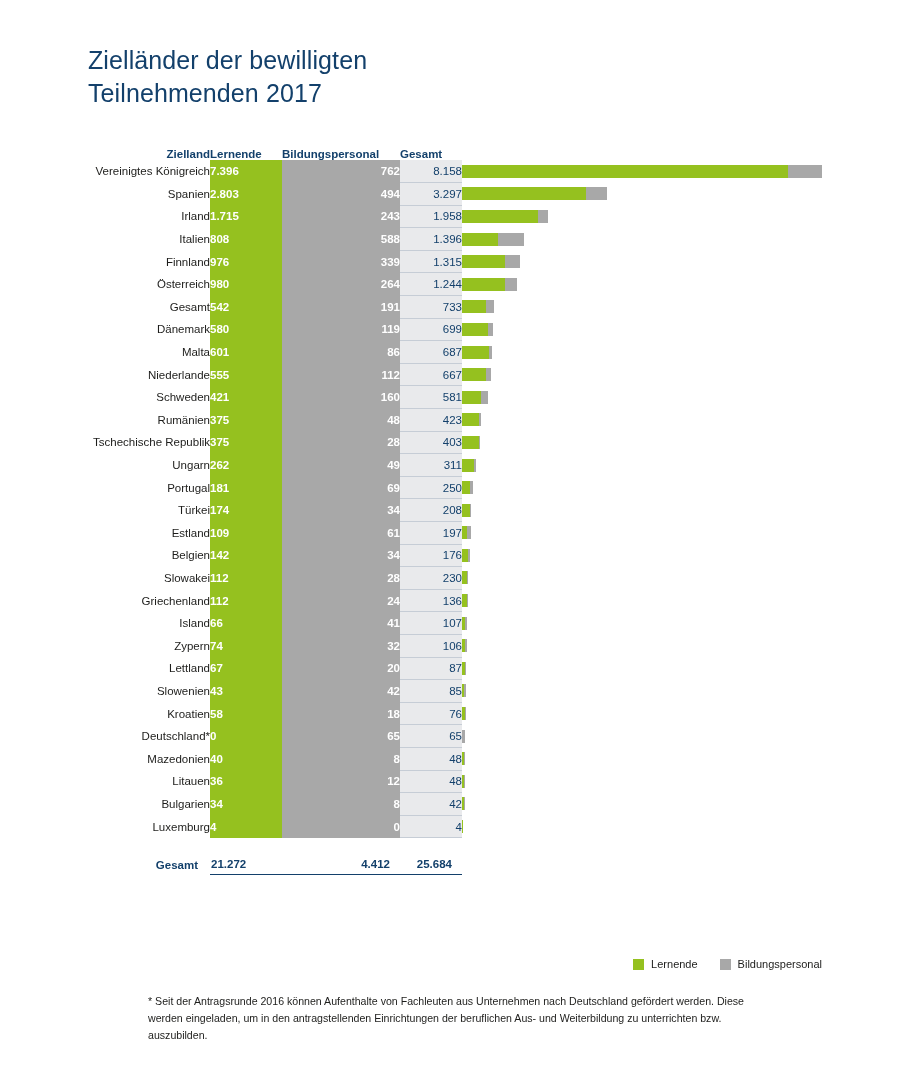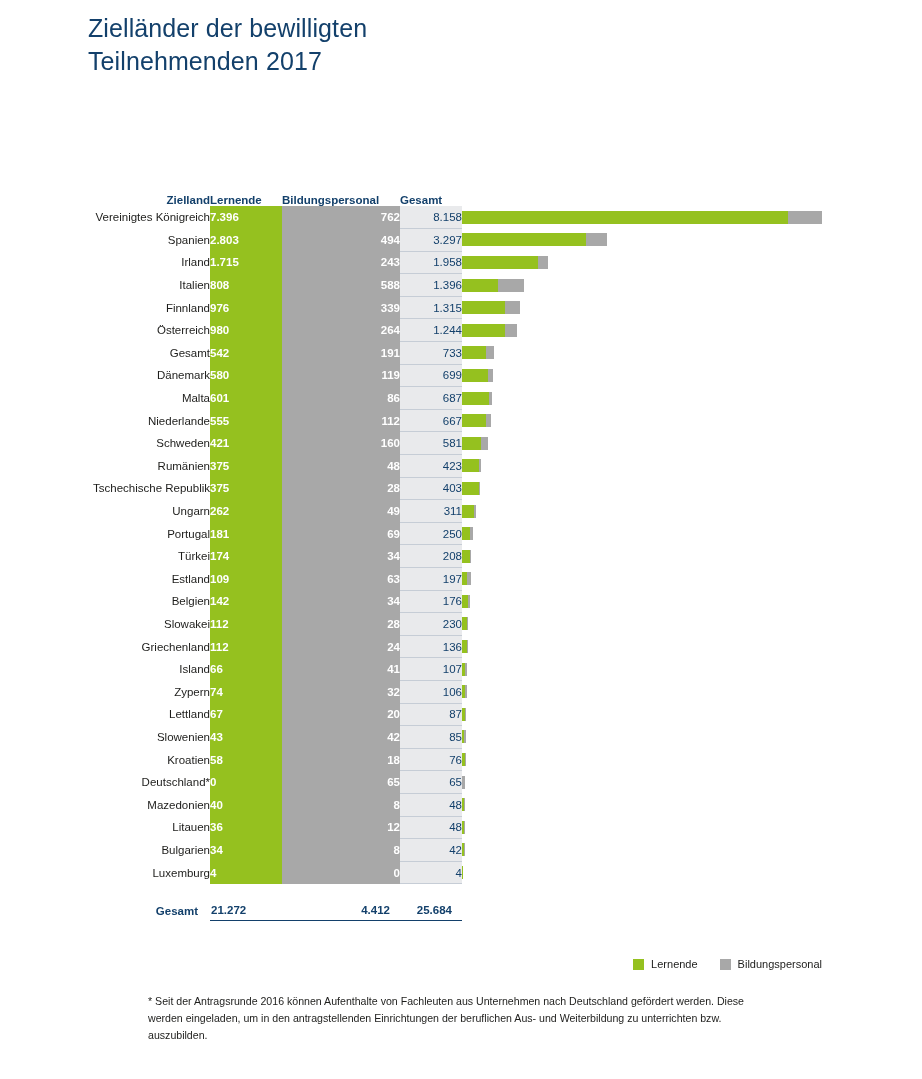--- a/index.html
+++ b/index.html
@@ -18,42 +18,41 @@
   .page {
     position: relative;
     width: 922px;
     height: 1079px;
   }
 
   
   .title {
     position: absolute;
     left: 88px;
-    top: 12px;
+    top: 44px;
     width: 600px;
     font-size: 25px;
     line-height: 1.32;
     font-weight: 400;
     color: #13406b;
     letter-spacing: 0.1px;
   }
   .title .line { display: block; }
 
   
   .chart-wrap {
     position: absolute;
     left: 88px;
     top: 148px;
     width: 800px;
   }
 
   table.data {
     border-collapse: collapse;
     table-layout: fixed;
-    margin-top: 46px;
   }
   table.data td, table.data th {
     padding: 0;
     margin: 0;
   }
 
   .col-label   { width: 122px; }
   .col-lern    { width: 72px;  }
   .col-bild    { width: 118px; }
   .col-ges     { width: 62px;  }
@@ -384,21 +383,21 @@
             <td class="c-bars">
               <div class="barset">
                 <div class="bar-lern" style="width: 7.68px; background: rgb(149, 193, 31);"></div>
                 <div class="bar-bild" style="width: 1.5px; background: rgb(168, 168, 168);"></div>
               </div>
             </td>
           </tr>
           <tr>
             <td class="c-label">Estland</td>
             <td class="c-lern">109</td>
-            <td class="c-bild">63</td>
+            <td class="c-bild">61</td>
             <td class="c-ges">197</td>
             <td class="c-bars">
               <div class="barset">
                 <div class="bar-lern" style="width: 4.81px; background: rgb(149, 193, 31);"></div>
                 <div class="bar-bild" style="width: 3.88px; background: rgb(168, 168, 168);"></div>
               </div>
             </td>
           </tr>
           <tr>
             <td class="c-label">Belgien</td>

